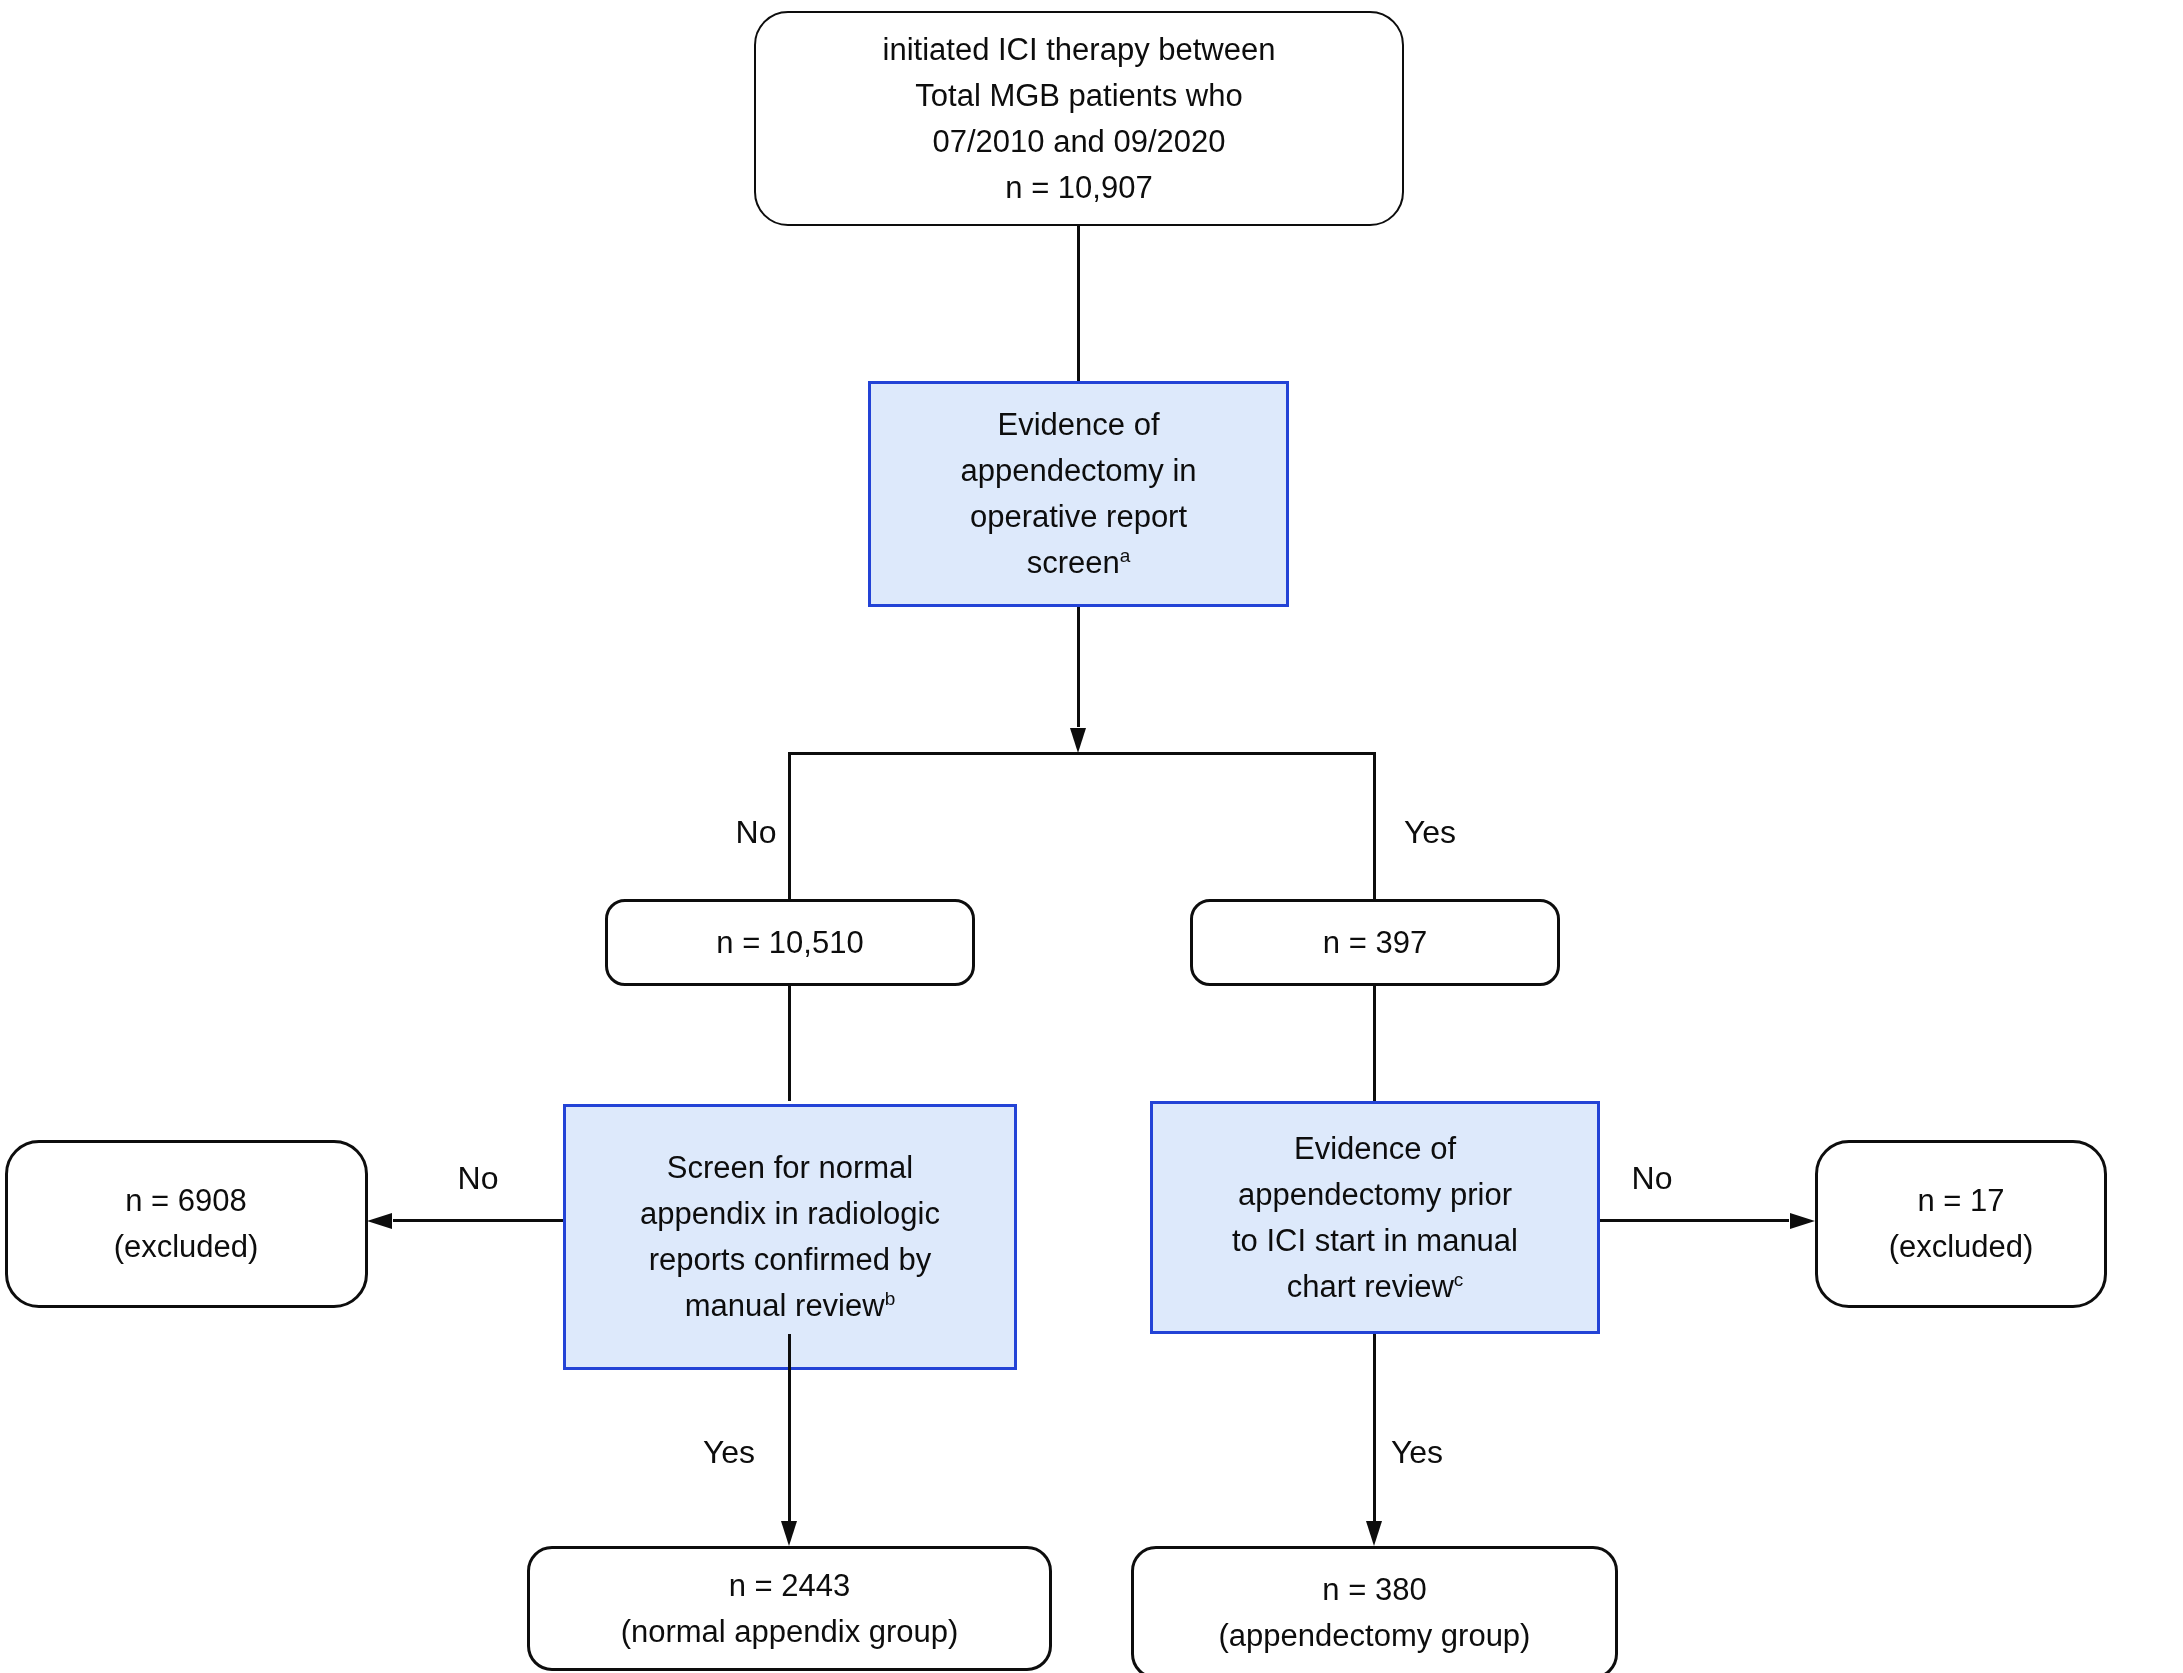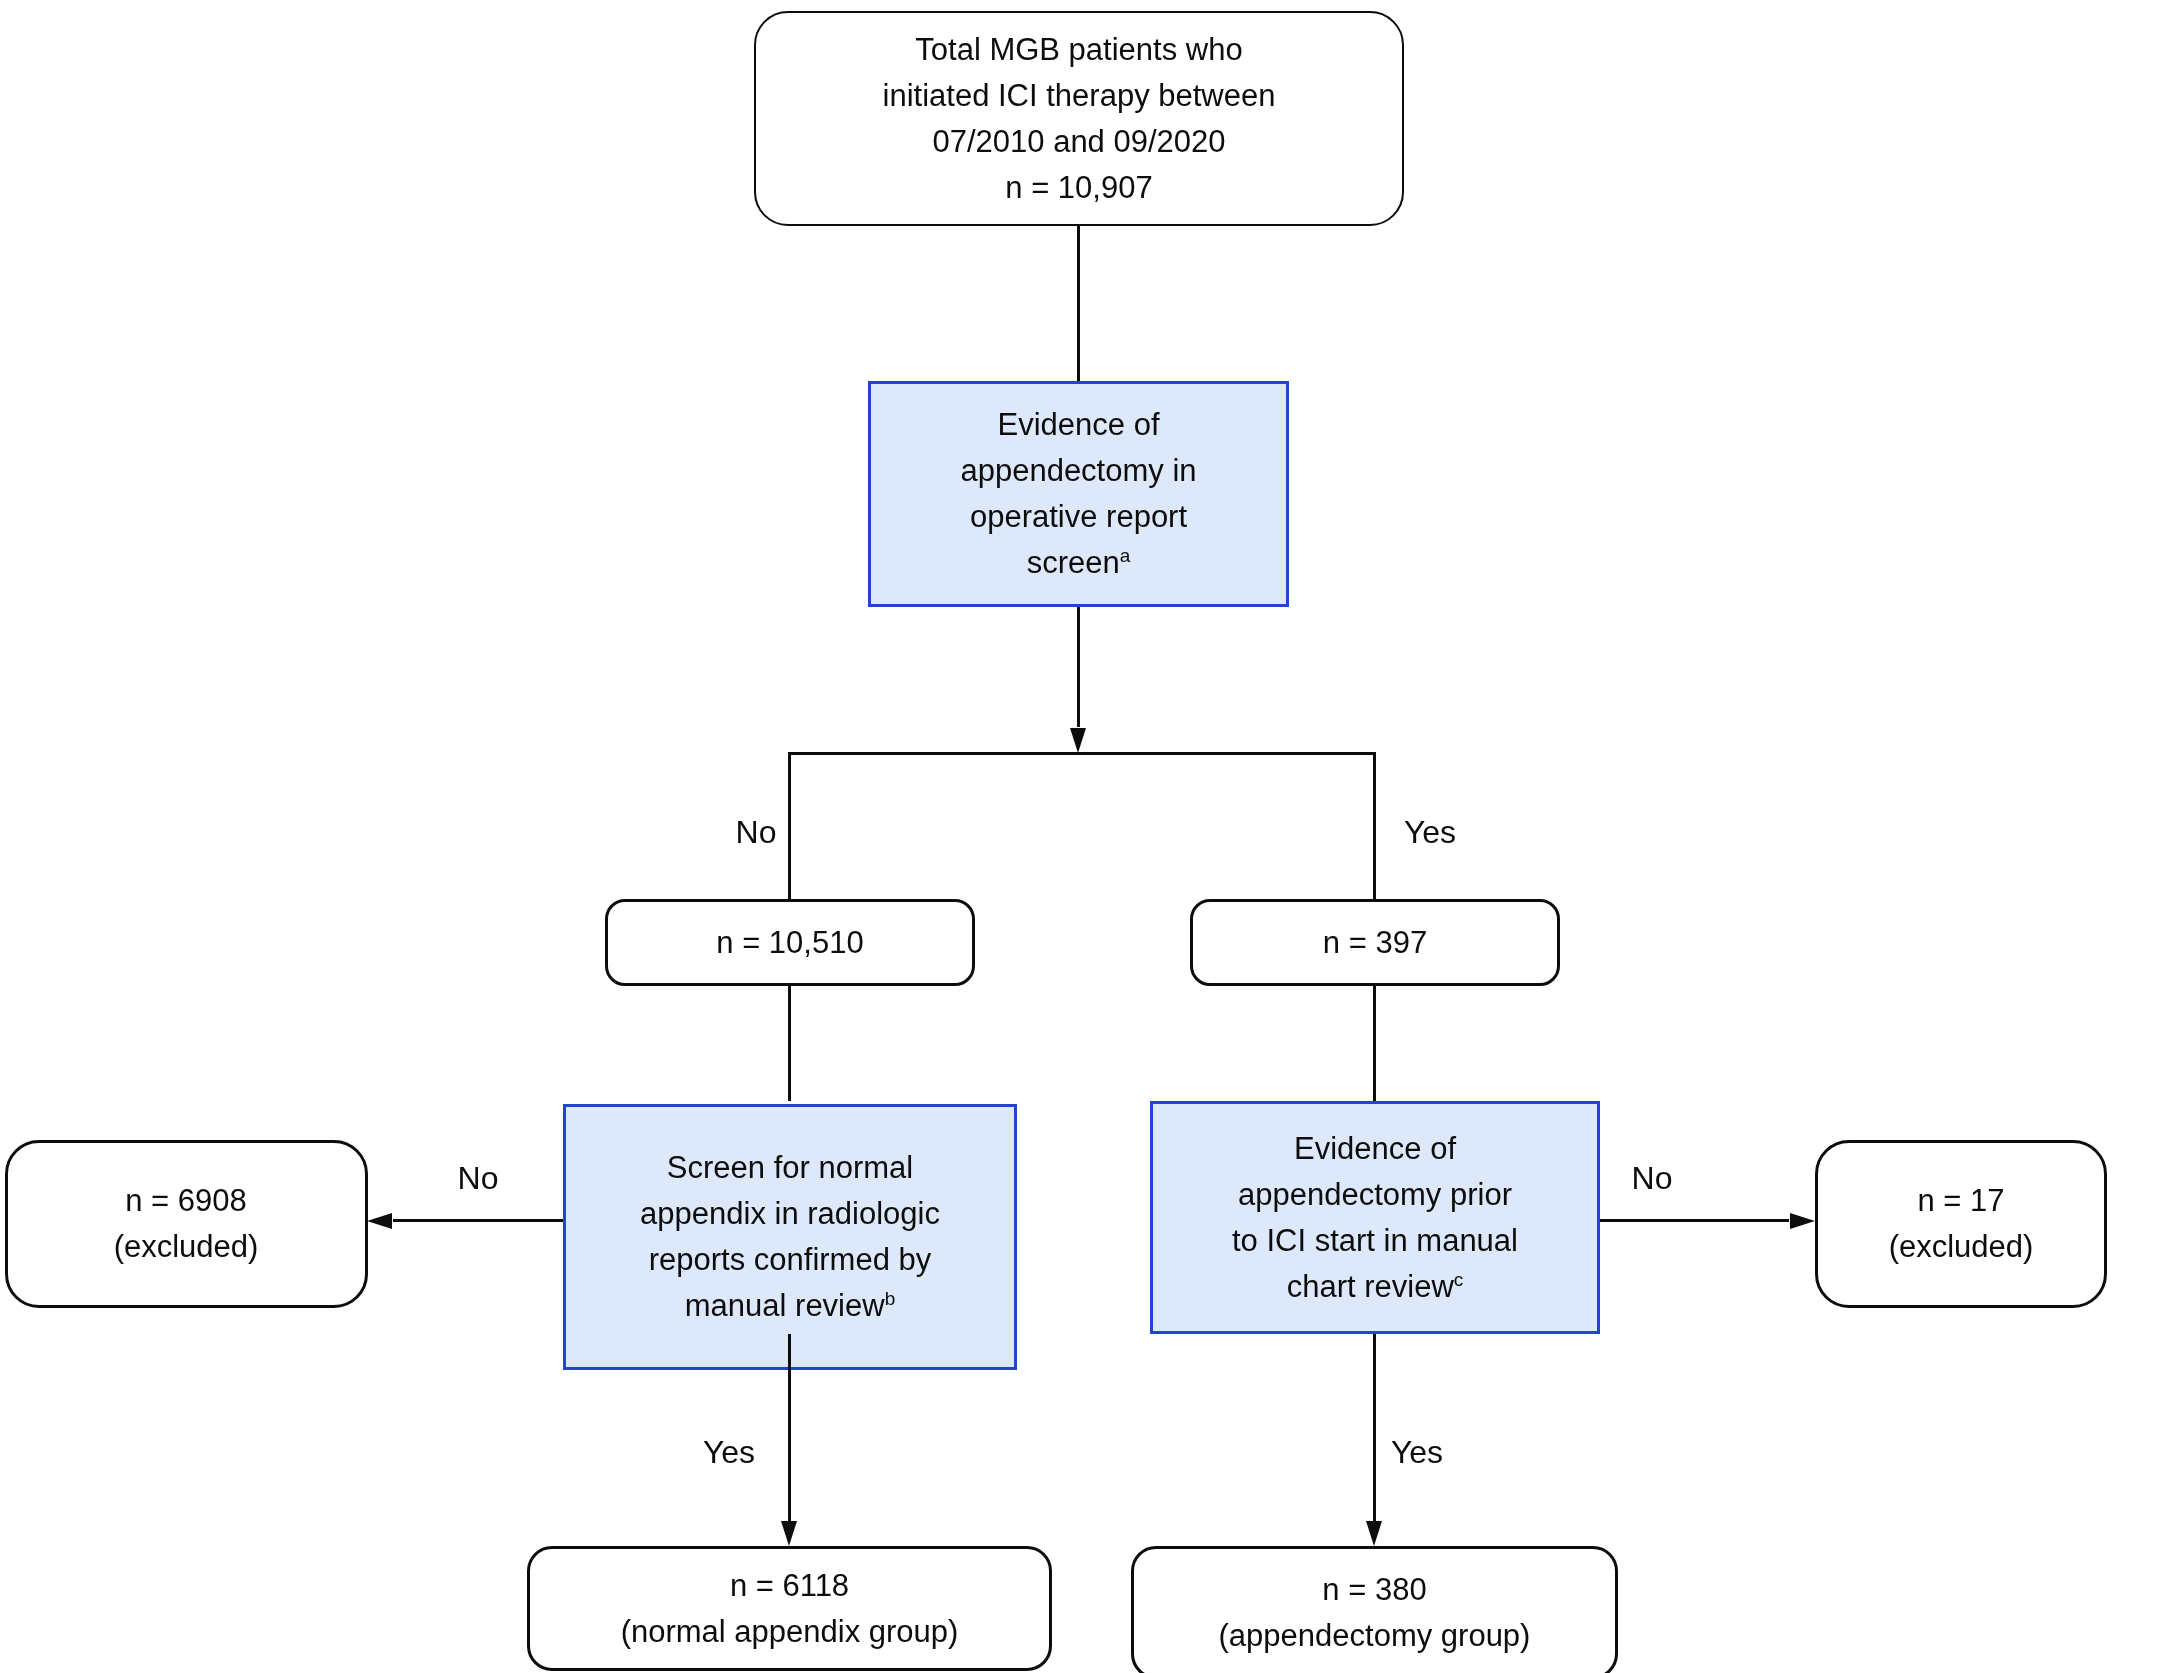--- a/index.html
+++ b/index.html
@@ -74,22 +74,22 @@
     border-bottom: 8.4px solid transparent;
     border-left: 25px solid var(--ink);
   }
 </style>
 </head>
 <body>
 
 <div id="canvas">
 
   <div class="box top-box" style="left:754px; top:11.2px; width:650px; height:215px;">
+    <div class="tline">initiated ICI therapy between</div>
     <div class="tline">Total MGB patients who</div>
-    <div class="tline">initiated ICI therapy between</div>
     <div class="tline">07/2010 and 09/2020</div>
     <div class="tline">n = 10,907</div>
   </div>
 
   <div class="cline" style="left:1077px; top:226px; width:2.8px; height:155px;"></div>
 
   <div class="box screen-box" style="left:868px; top:381px; width:421px; height:226px;">
     <div class="tline">Evidence of</div>
     <div class="tline">appendectomy in</div>
     <div class="tline">operative report</div>
@@ -156,21 +156,21 @@
 
   <div class="cline" style="left:788px; top:1334px; width:2.8px; height:187px;"></div>
   <div class="ah ah-down" style="left:781px; top:1521px;"></div>
   <div class="branch-label" style="left:673px; top:1433px;">Yes</div>
 
   <div class="cline" style="left:1373px; top:1334px; width:2.8px; height:187px;"></div>
   <div class="ah ah-down" style="left:1366px; top:1521px;"></div>
   <div class="branch-label" style="left:1361px; top:1433px;">Yes</div>
 
   <div class="box black-box res-box" style="left:527px; top:1546px; width:525px; height:125px;">
-    <div class="tline">n = 6118</div>
+    <div class="tline">n = 2443</div>
     <div class="tline">(normal appendix group)</div>
   </div>
   <div class="box black-box res-box" style="left:1131px; top:1546px; width:487px; height:133px;">
     <div class="tline">n = 380</div>
     <div class="tline">(appendectomy group)</div>
   </div>
 
 </div>
 
 

